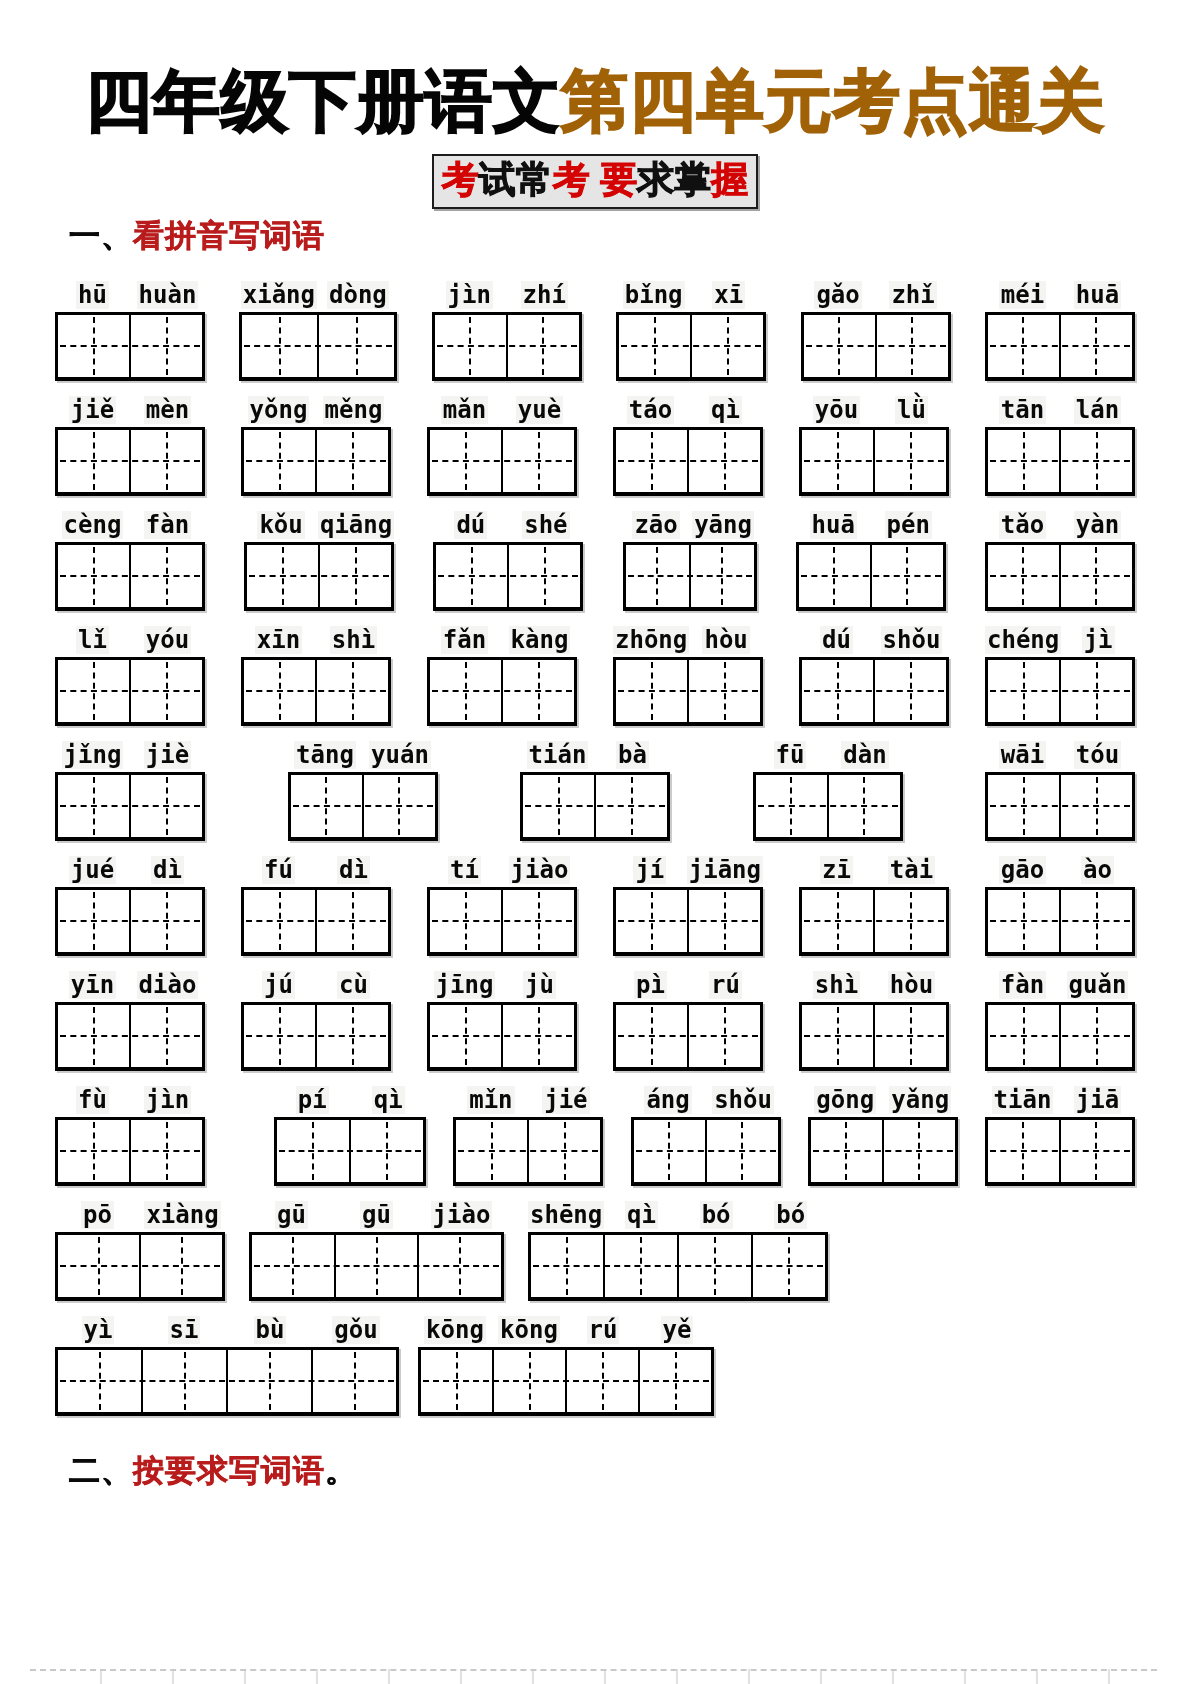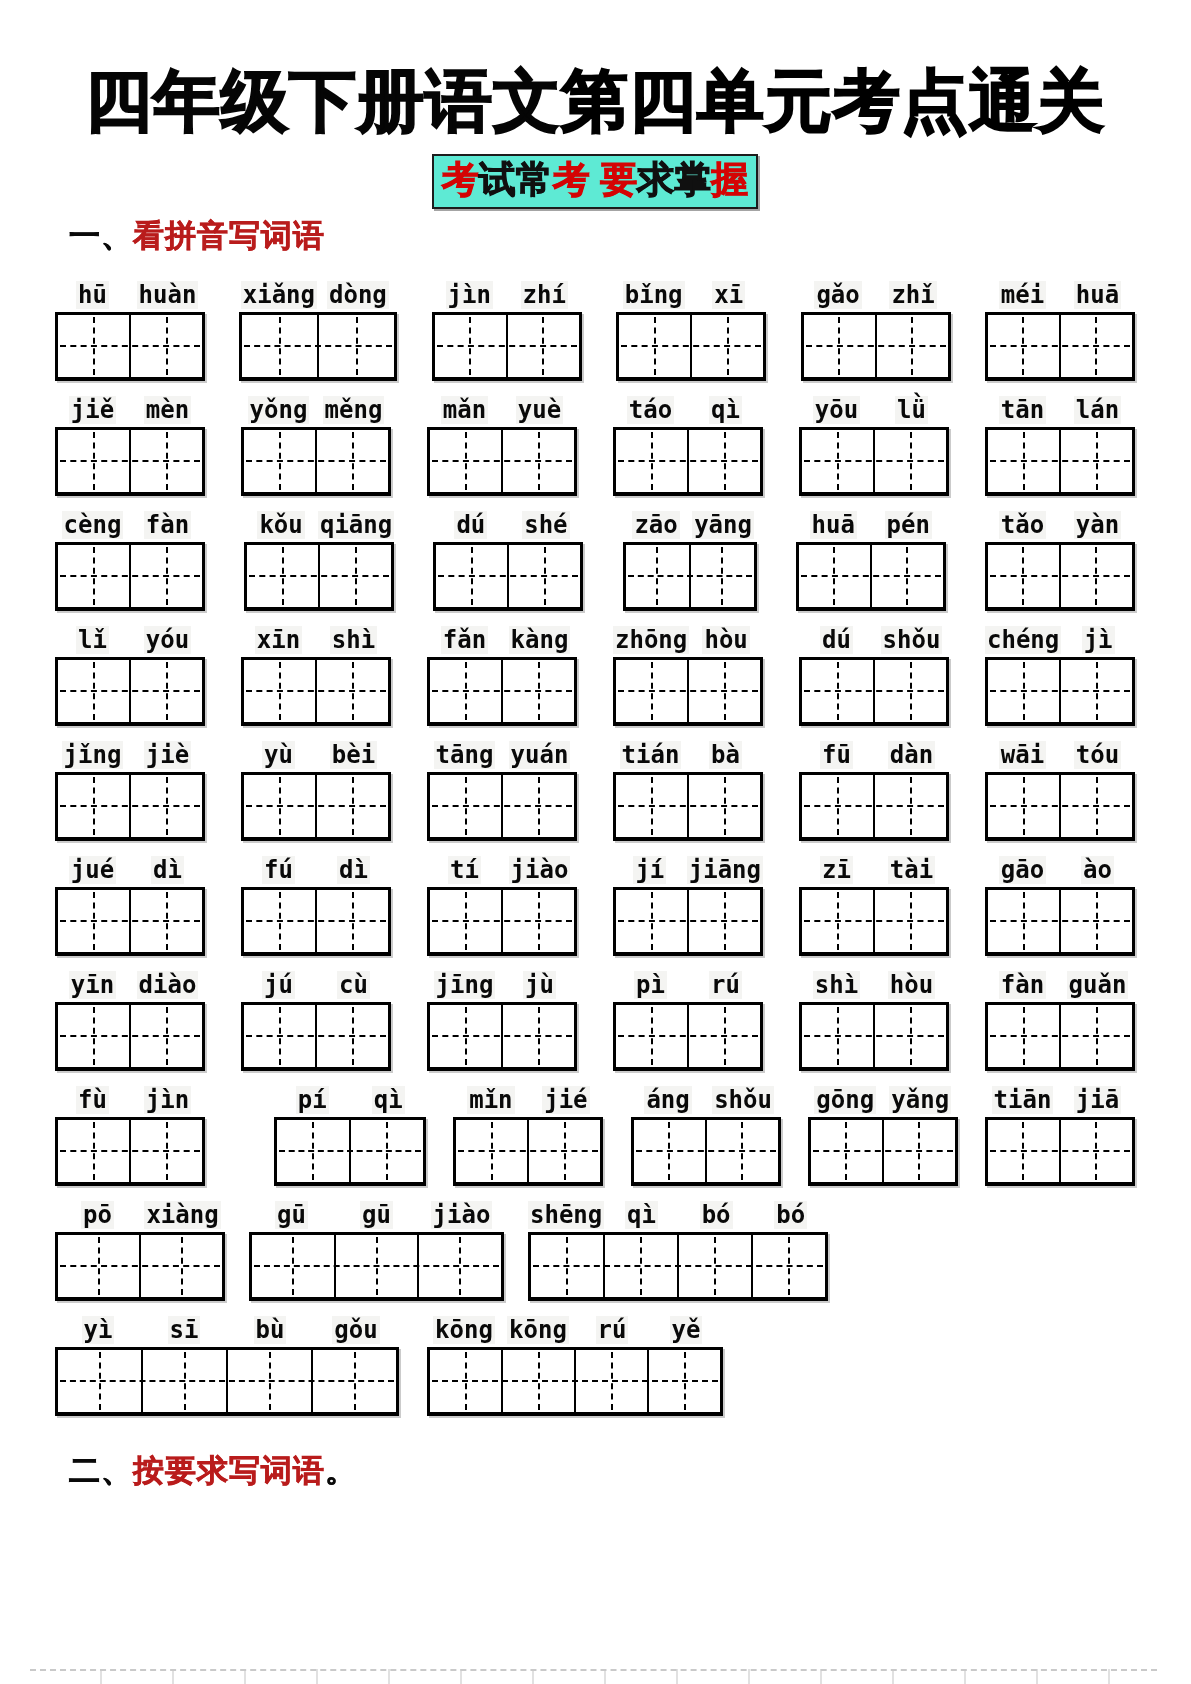--- a/index.html
+++ b/index.html
@@ -9,25 +9,25 @@
   }
   .page{position:relative;box-sizing:border-box;width:100%;height:100%;padding:62px 56px 0 55px;}
 
   
   .title{
     margin:0 0 14px 0;text-align:center;white-space:nowrap;
     font-size:67px;line-height:1.16;font-weight:900;letter-spacing:1px;
     -webkit-text-stroke:2px;
   }
   .title .t-black{color:#050505;}
-  .title .t-red{color:#000000;}
+  .title .t-red{color:#a16207;}
 
   
   .badge{
-    width:fit-content;margin:0 auto 4px auto;background:#5eead4;
+    width:fit-content;margin:0 auto 4px auto;background:#e5e5e5;
     border:2px solid #1c1c1c;box-shadow:2px 2px 0 rgba(90,90,90,.55);
     padding:1px 8px 4px 8px;font-size:37px;line-height:1.25;font-weight:900;
     -webkit-text-stroke:1px;white-space:pre;
   }
   .badge .c-red{color:#d40404;}
   .badge .c-black{color:#101010;}
 
   
   .sec{
     margin:6px 0 24px 14px;font-size:31px;font-weight:800;
@@ -338,30 +338,20 @@
             <span><b>jǐng</b></span>
             <span><b>jiè</b></span>
           </div>
           <div class="box">
             <div class="cell"></div>
             <div class="cell"></div>
           </div>
         </div>
         <div class="group" style="width: 150px;">
           <div class="pinyin">
-            <span><b>yù</b></span>
-            <span><b>bèi</b></span>
-          </div>
-          <div class="box">
-            <div class="cell"></div>
-            <div class="cell"></div>
-          </div>
-        </div>
-        <div class="group" style="width: 150px;">
-          <div class="pinyin">
             <span><b>tāng</b></span>
             <span><b>yuán</b></span>
           </div>
           <div class="box">
             <div class="cell"></div>
             <div class="cell"></div>
           </div>
         </div>
         <div class="group" style="width: 150px;">
           <div class="pinyin">
@@ -611,21 +601,21 @@
             <span><b>bó</b></span>
           </div>
           <div class="box">
             <div class="cell"></div>
             <div class="cell"></div>
             <div class="cell"></div>
             <div class="cell"></div>
           </div>
         </div>
       </div>
-      <div class="prow left" style="gap: 28px;">
+      <div class="prow left" style="gap: 19px;">
         <div class="group" style="width: 344px;">
           <div class="pinyin">
             <span><b>yì</b></span>
             <span><b>sī</b></span>
             <span><b>bù</b></span>
             <span><b>gǒu</b></span>
           </div>
           <div class="box">
             <div class="cell"></div>
             <div class="cell"></div>

